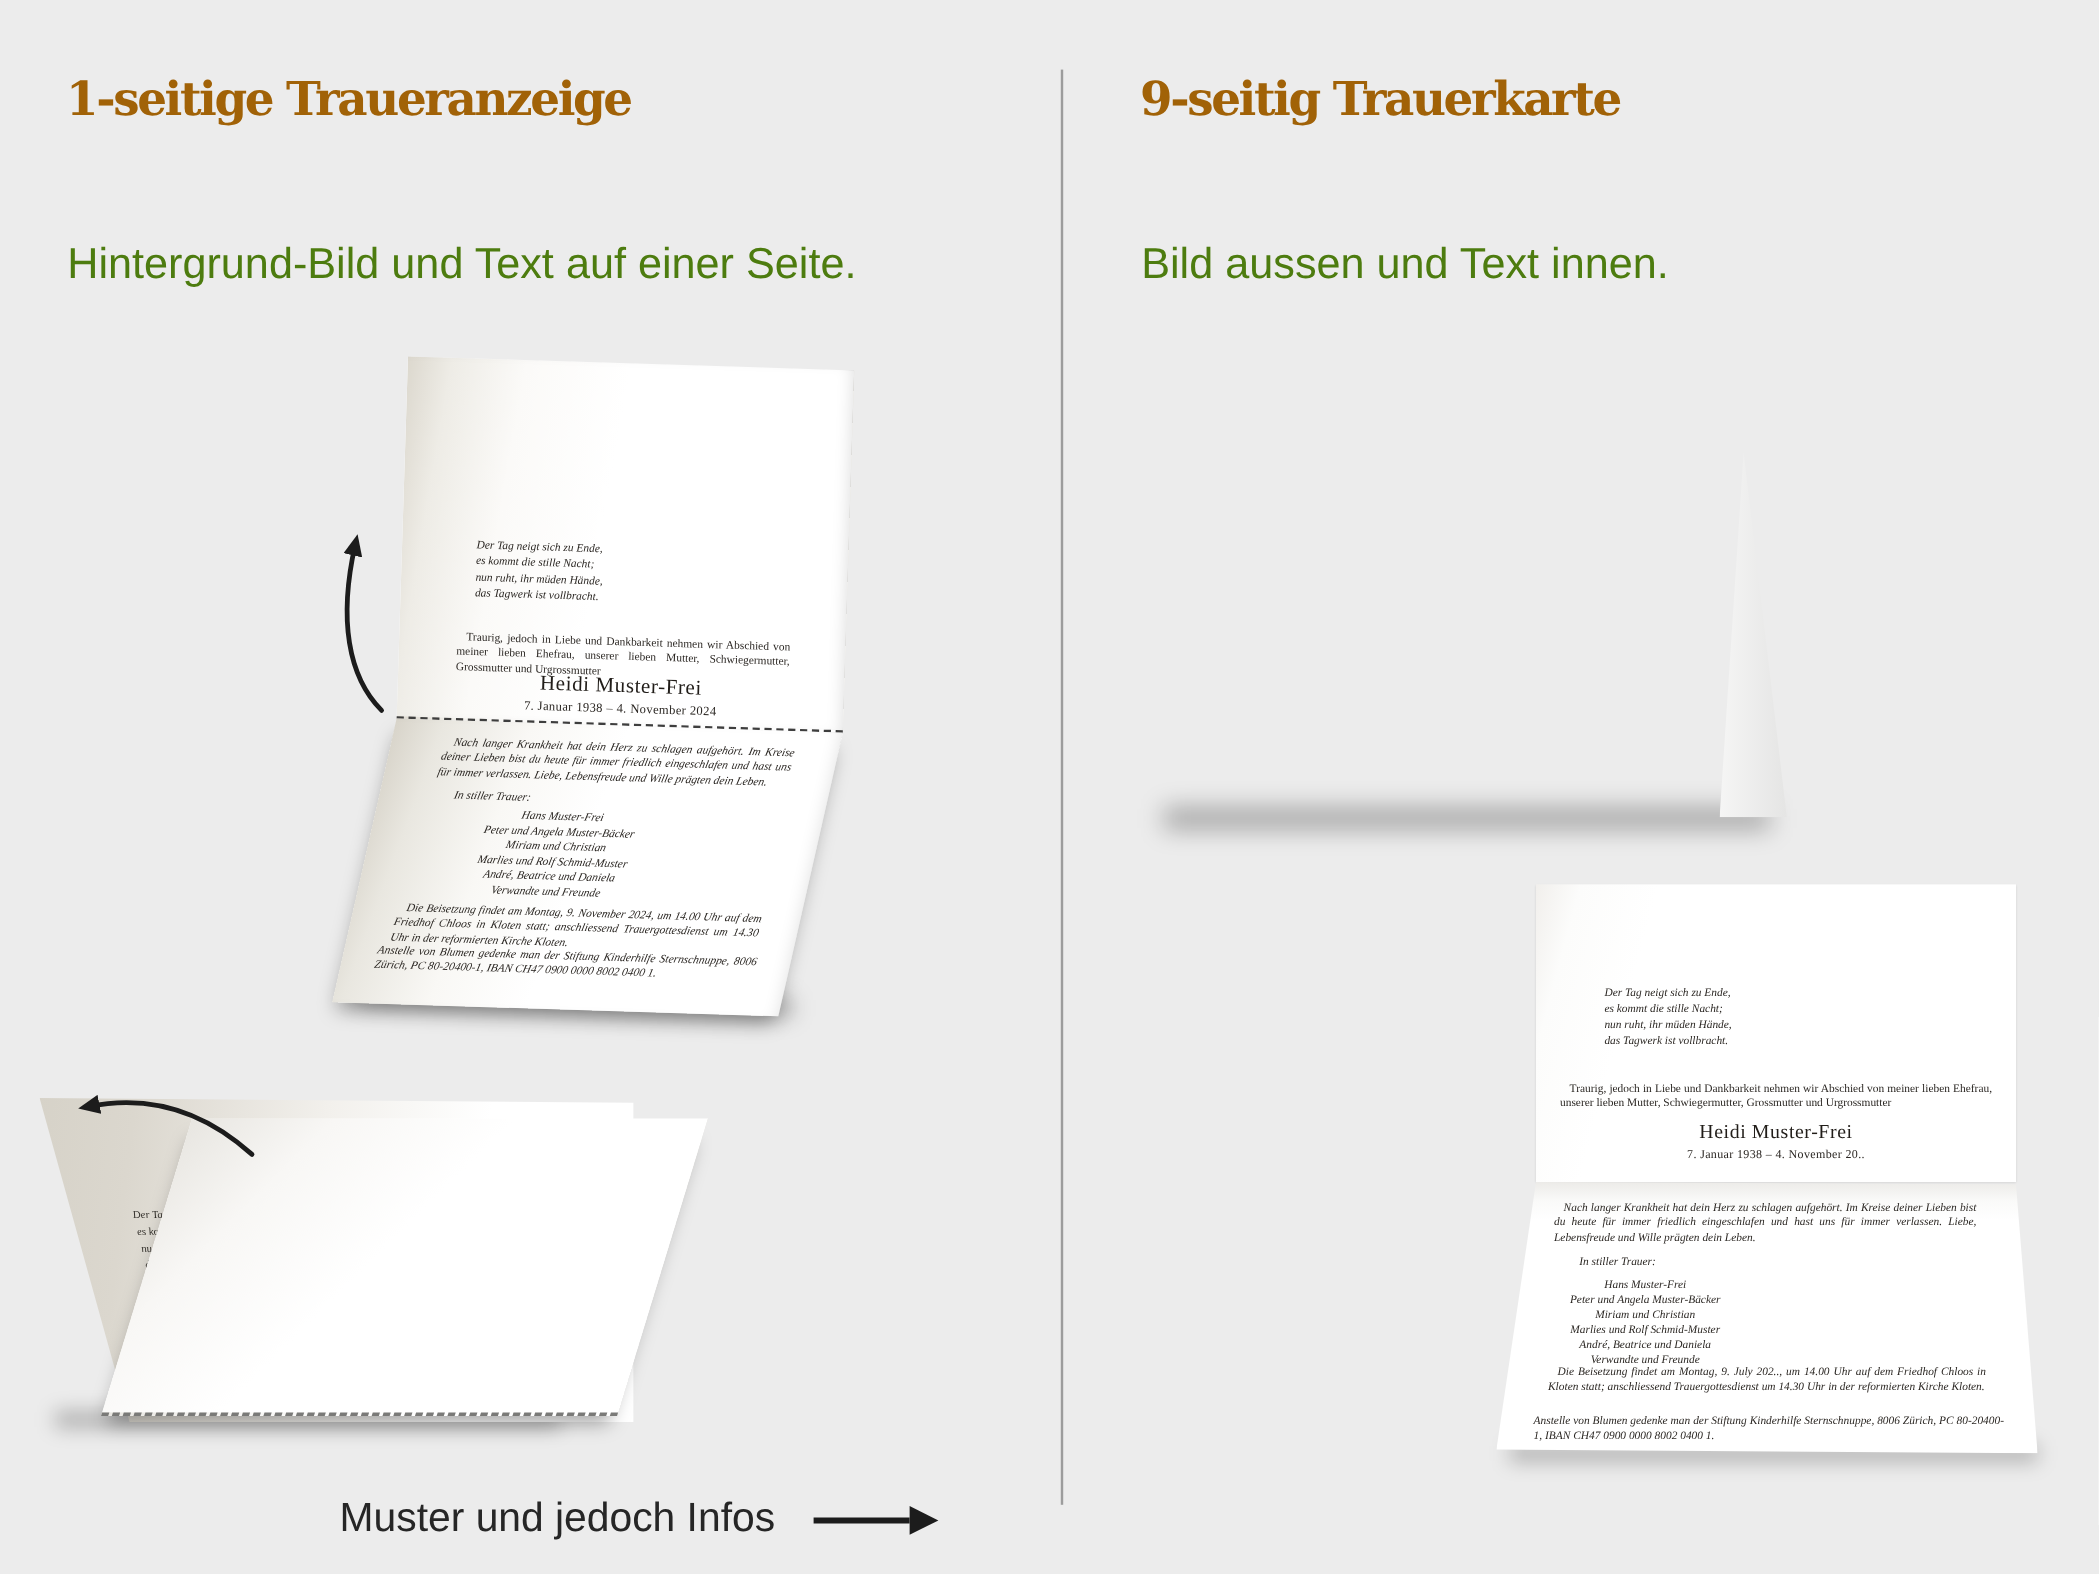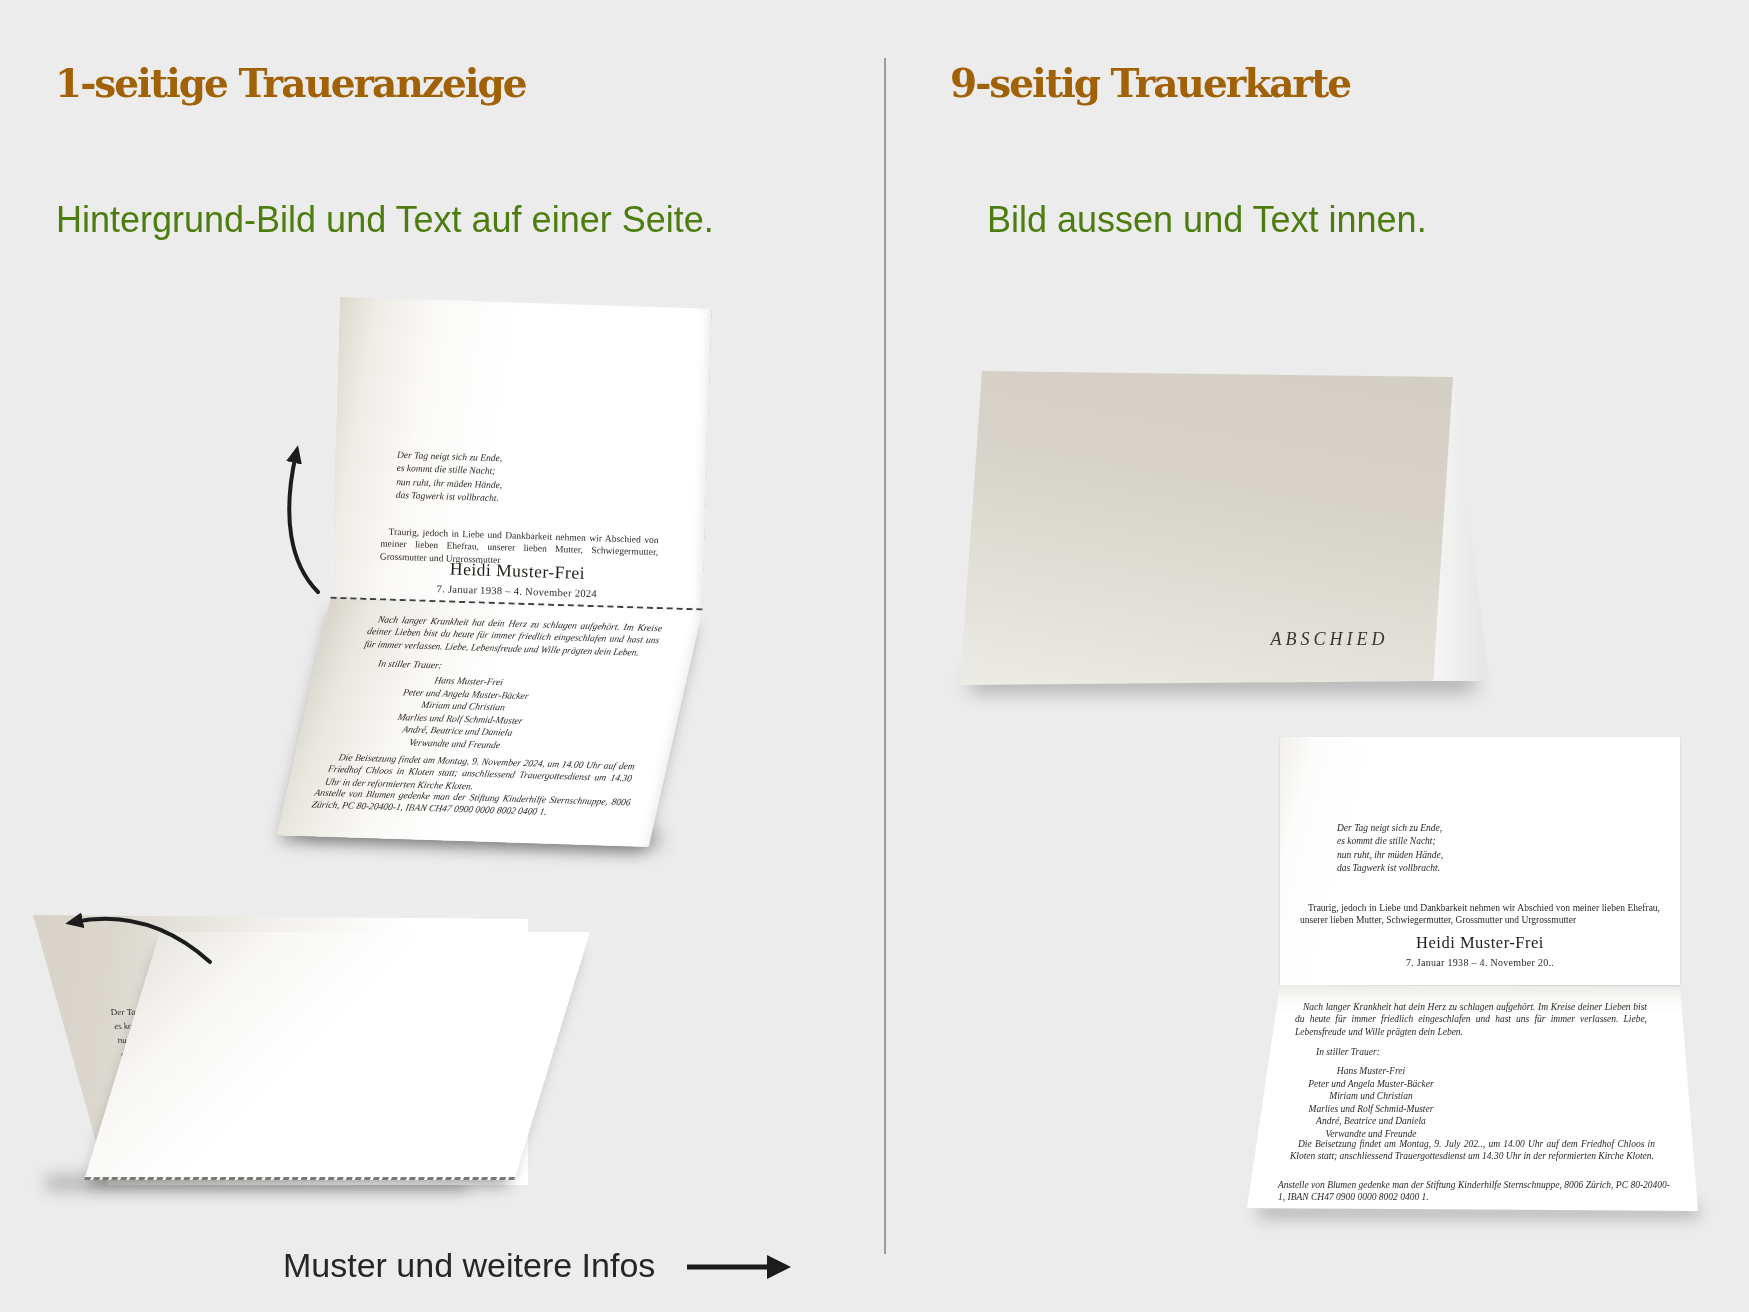--- a/index.html
+++ b/index.html
@@ -6,21 +6,21 @@
   .canvas{position:relative;width:1749px;height:1312px;background:#ececec;overflow:hidden;
           font-family:"Liberation Sans",sans-serif;}
   
   .divider{position:absolute;left:884px;top:58px;width:2px;height:1196px;background:#9c9c9c;}
   .big-title{position:absolute;top:60px;font-family:"DejaVu Serif",serif;font-weight:bold;
              font-size:39px;letter-spacing:-2px;color:#a16207;white-space:nowrap;}
   .title-left{left:55px;}
   .title-right{left:950px;}
   .sub-title{position:absolute;top:199px;font-size:36px;color:#4d7c0f;white-space:nowrap;}
   .sub-left{left:56px;}
-  .sub-right{left:951px;margin-left:36px;}
+  .sub-right{left:951px;}
 
   
   .card-text{font-family:"Liberation Serif","DejaVu Serif",serif;color:#2b2723;position:absolute;}
   .poem{font-style:italic;font-size:9.5px;line-height:1.4;white-space:pre-line;}
   .para{font-size:9.5px;line-height:1.3;text-align:justify;text-indent:8px;}
   .para-plain{font-size:9.5px;line-height:1.3;text-align:justify;}
   .dead-name{font-size:17.5px;letter-spacing:.5px;text-align:center;left:0;right:0;color:#211d19;}
   .dead-dates{font-size:10.5px;letter-spacing:.3px;text-align:center;left:0;right:0;}
   .italic{font-style:italic;}
   .names{font-style:italic;font-size:9.5px;line-height:1.32;white-space:pre-line;text-align:center;}
@@ -163,23 +163,20 @@
       <marker id="ah2" markerUnits="userSpaceOnUse" markerWidth="18" markerHeight="16" refX="9" refY="8" orient="auto">
         <path d="M0,0 L18,8 L0,16 z" fill="#1c1c1c"></path>
       </marker>
     </defs>
     <path d="M152,64 C112,28 66,14 16,24" fill="none" stroke="#1c1c1c" stroke-width="4" stroke-linecap="round" marker-end="url(#ah2)"></path>
   </svg>
 
   <div class="card3">
     <div class="card3-shadow"></div>
     <div class="card3-backpage"></div>
-    <div class="card3-cover">
-      <div class="cover-word">ABSCHIED</div>
-    </div>
   </div>
 
   <div class="card4">
     <div class="card4-shadow"></div>
     <div class="card4-top">
       <div class="card-text poem c4-poem">Der Tag neigt sich zu Ende,
 es kommt die stille Nacht;
 nun ruht, ihr müden Hände,
 das Tagwerk ist vollbracht.</div>
       <div class="card-text para c4-intro">Traurig, jedoch in Liebe und Dankbarkeit nehmen wir Abschied von meiner lieben Ehefrau, unserer lieben Mutter, Schwiegermutter, Grossmutter und Urgrossmutter</div>
@@ -194,20 +191,20 @@
 Miriam und Christian
 Marlies und Rolf Schmid-Muster
 André, Beatrice und Daniela
 Verwandte und Freunde</div>
       <div class="card-text para italic c4-funeral">Die Beisetzung findet am Montag, 9. July 202.., um 14.00 Uhr auf dem Friedhof Chloos in Kloten statt; anschliessend Trauergottesdienst um 14.30 Uhr in der reformierten Kirche Kloten.</div>
       <div class="card-text para-plain italic c4-donation">Anstelle von Blumen gedenke man der Stiftung Kinderhilfe Sternschnuppe, 8006 Zürich, PC 80-20400-1, IBAN CH47 0900 0000 8002 0400 1.</div>
     </div>
   </div>
 
   <div class="footer">
-    <span class="footer-label">Muster und weitere Infos</span>
+    <span class="footer-label">Muster und jedoch Infos</span>
     <svg class="footer-arrow" viewBox="0 0 110 40">
       <line x1="4" y1="20" x2="84" y2="20" stroke="#1c1c1c" stroke-width="5"></line>
       <polygon points="84,8 108,20 84,32" fill="#1c1c1c"></polygon>
     </svg>
   </div>
 
 </div>
 
 </body></html>

